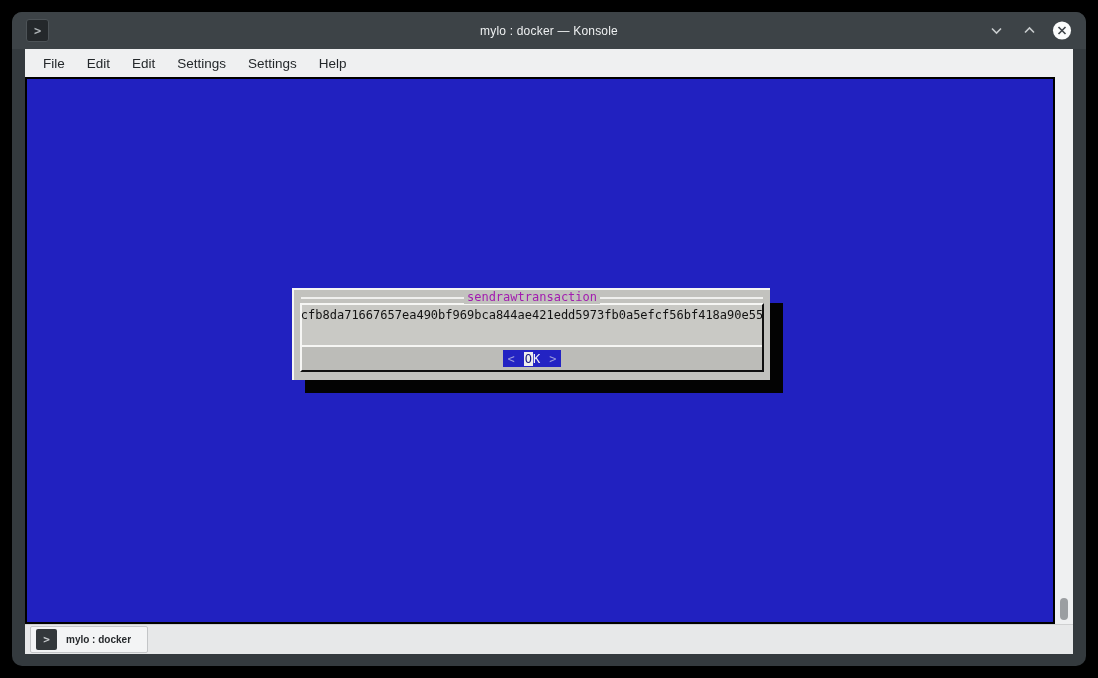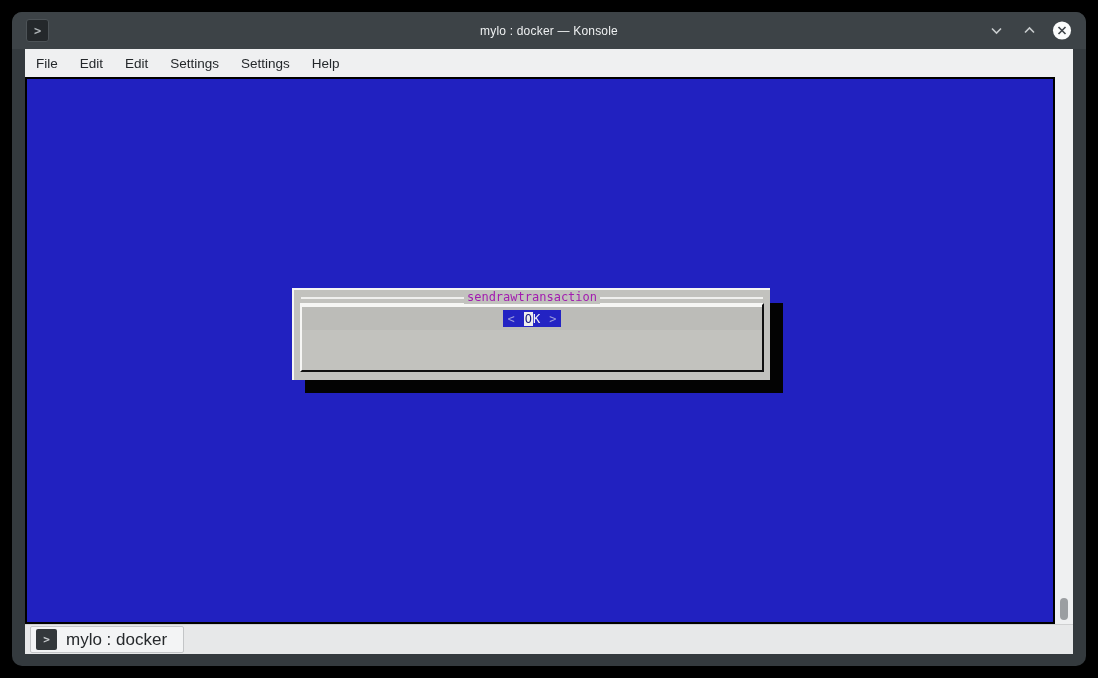--- a/index.html
+++ b/index.html
@@ -20,21 +20,21 @@
   .win-title { position:absolute; left:0; right:0; text-align:center; color:#eef0f1;
                font-size:12px; letter-spacing:.2px; }
   .win-controls { margin-left:auto; display:flex; align-items:center; gap:13px; z-index:2; }
   .win-btn { width:20px; height:20px; display:flex; align-items:center; justify-content:center;
              cursor:default; }
 
   
   .client { position:absolute; left:13px; top:37px; width:1048px; height:605px;
             background:#eff0f1; display:flex; flex-direction:column; }
   .menubar { height:28px; background:#eff0f1; display:flex; align-items:center;
-             flex:0 0 auto; }
+             padding-left:7px; flex:0 0 auto; }
   .menu-item { font-size:13.5px; color:#24282b; padding:4px 11px; }
 
   
   .term-row { flex:1 1 auto; display:flex; min-height:0; }
   .terminal { flex:1; position:relative; background:#2121c0; border:2px solid #000;
               font-family:"DejaVu Sans Mono", monospace; }
   .scrollbar { flex:0 0 18px; position:relative; background:#eff0f1; }
   .sb-thumb { position:absolute; right:5px; bottom:4px; width:8px; height:22px;
               border-radius:4px; background:#9b9ea1; }
 
@@ -65,21 +65,21 @@
   .ok-rest { color:#f4f4f4; }
 
   
   .tabbar { flex:0 0 30px; background:#e7e8e9; border-top:1px solid #cfd0d1;
             display:flex; align-items:center; padding-left:5px; }
   .tab { display:flex; align-items:center; gap:9px; height:27px; padding:0 16px 0 5px;
          background:#f3f4f5; border:1px solid #c3c5c7; border-radius:2px; }
   .tab-icon { width:21px; height:21px; background:#33383b; border-radius:2px; color:#c9cdcf;
               display:flex; align-items:center; justify-content:center;
               font:bold 11px "DejaVu Sans Mono", monospace; }
-  .tab-label { font-size:17px; color:#26292c; }
+  .tab-label { font-size:10px; color:#26292c;font-weight:bold; }
 </style>
 </head>
 <body>
 
 <div class="window">
 
   <div class="titlebar">
     <div class="app-icon">
       <span>&gt;</span>
     </div>
@@ -120,20 +120,21 @@
       <div class="terminal">
 
         <div class="dlg-shadow"></div>
 
         <div class="dialog">
           <div class="dlg-title-row">
             <span class="line"></span>
             <span class="dlg-title">sendrawtransaction</span>
           </div>
           <div class="dlg-inner">
+            <div class="dlg-msg">cfb8da71667657ea490bf969bca844ae421edd5973fb0a5efcf56bf418a90e55</div>
             <div class="dlg-btnrow">
               <span class="ok-btn">
                 <span class="ok-bracket">&lt;</span>
                 <span class="ok-sp"></span>
                 <span class="ok-cursor">O</span>
                 <span class="ok-rest">K</span>
                 <span class="ok-sp"></span>
                 <span class="ok-bracket">&gt;</span>
               </span>
             </div>

